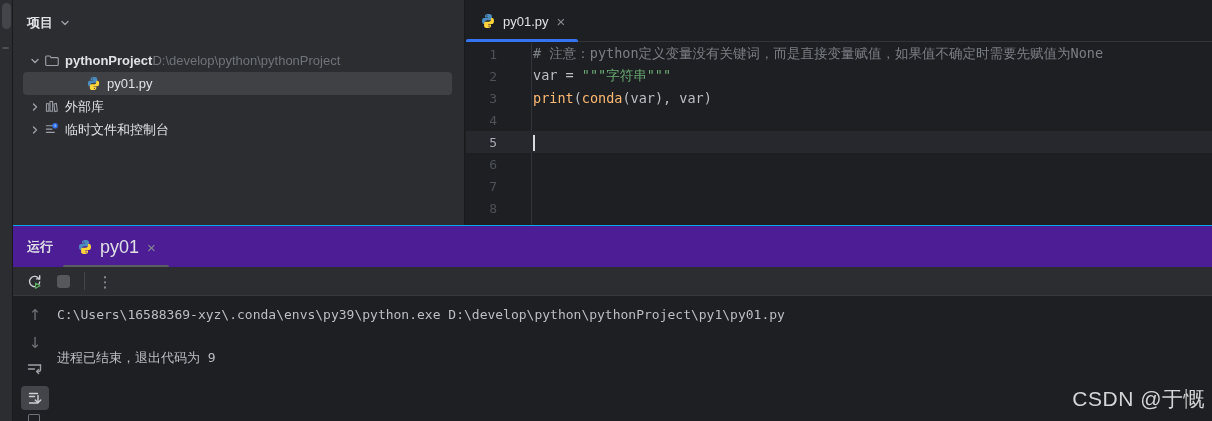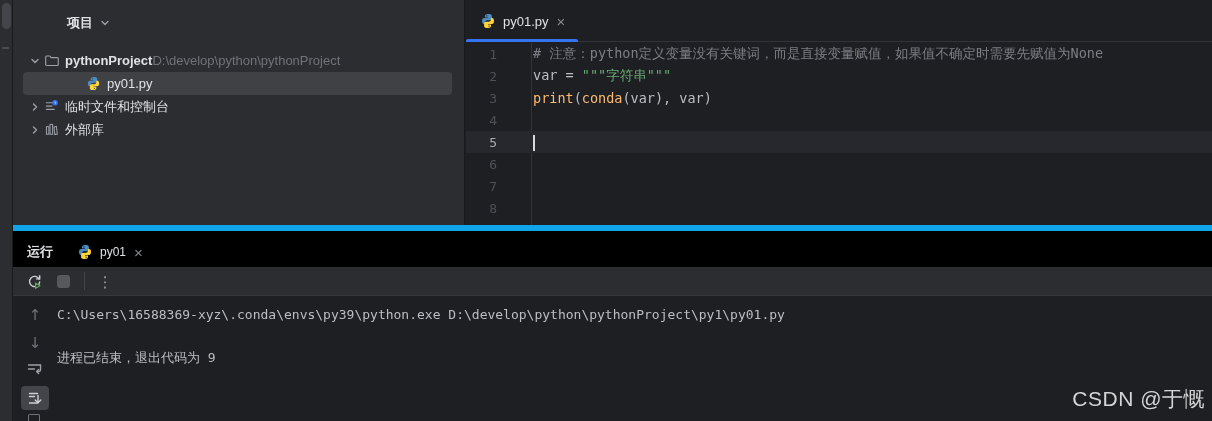--- a/index.html
+++ b/index.html
@@ -10,21 +10,21 @@
     color:#dfe1e5;
     position:relative;
     -webkit-font-smoothing:antialiased;
   }
   
   .stripe { position:absolute; left:0; top:0; width:13px; height:421px; background:#2b2d30; border-right:1px solid #191a1c; }
   .stripe-btn { position:absolute; left:2px; right:1px; top:3px; height:26px; background:#43454a; border-radius:6px; }
   .stripe-dash { position:absolute; left:2px; top:47px; width:7px; height:2px; background:#4a4c50; border-radius:1px; }
   
   .project { position:absolute; left:13px; top:0; width:452px; height:225px; background:#2b2d30; border-right:1px solid #191a1c; }
-  .proj-header { position:absolute; left:14px; top:10px; height:26px; display:flex; align-items:center; gap:6px;margin-left:40px; }
+  .proj-header { position:absolute; left:14px; top:10px; height:26px; display:flex; align-items:center; gap:6px; }
   .proj-title { font-size:13px; font-weight:bold; color:#dfe1e5; }
   .tree { position:absolute; left:0; top:49px; right:0; }
   .trow { position:relative; height:23px; display:flex; align-items:center; font-size:13px; color:#dfe1e5; }
   .trow .sel { position:absolute; left:10px; right:12px; top:0; bottom:0; background:#3f4145; border-radius:4px; }
   .trow > * { position:relative; }
   .chev { width:16px; height:16px; display:flex; align-items:center; justify-content:center; flex:none; }
   .chev svg { display:block; }
   .ticon { width:16px; height:16px; margin-right:6px; flex:none; display:flex; align-items:center; justify-content:center; }
   .bold { font-weight:bold; }
   .path-dim { color:#6f737a; font-size:13px; }
@@ -41,24 +41,24 @@
   .crow { position:relative; height:22px; display:flex; align-items:center; }
   .crow.active { background:#26282e; }
   .ln { width:65px; flex:none; text-align:right; padding-right:34px; color:#4d5258; font-size:13px; }
   .crow.active .ln { color:#a8abb3; }
   .ct { padding-left:2px; white-space:pre; color:#bcbec4; }
   .tok-comment { color:#7a7e85; }
   .tok-string  { color:#6aab73; }
   .tok-builtin { color:#fdba74; }
   .caret { display:inline-block; width:2px; height:16px; background:#d7d8db; vertical-align:middle; }
   
-  .run-header { position:absolute; left:13px; top:225px; right:0; height:42px; background:#000000; border-top:6px solid #0ea5e9; }
+  .run-header { position:absolute; left:13px; top:225px; right:0; height:42px; background:#4c1d95; border-top:1px solid #0ea5e9; }
   .run-title { position:absolute; left:14px; top:0; height:42px; display:flex; align-items:center; font-size:13px; font-weight:bold; color:#dfe1e5; }
   .rtab { position:absolute; left:50px; top:0; height:42px; display:inline-flex; align-items:center; padding:0 12px 0 14px; gap:7px; }
-  .rtab .tab-label { font-size:12px; color:#dfe1e5; }
+  .rtab .tab-label { font-size:18px; color:#dfe1e5; }
   .rtab .underline { position:absolute; left:0; right:0; bottom:0; height:3px; background:#5a5d63; border-radius:2px 2px 0 0; }
   .run-toolbar { position:absolute; left:13px; top:267px; right:0; height:29px; background:#2b2d30; border-bottom:1px solid #36383c; display:flex; align-items:center; padding-left:9px; }
   .tb-btn { width:24px; height:24px; display:flex; align-items:center; justify-content:center; margin-right:5px; border-radius:4px; }
   .stop-sq { width:13px; height:13px; background:#56585c; border-radius:3px; }
   .tb-sep { width:1px; height:18px; background:#43454a; margin:0 8px 0 4px; }
   .kebab { color:#9da0a8; font-size:15px; letter-spacing:0; line-height:1; }
   
   .console { position:absolute; left:13px; top:296px; right:0; bottom:0; background:#1e1f22; }
   .cstrip { position:absolute; left:0; top:0; width:44px; bottom:0; }
   .cs-ic { position:absolute; left:8px; width:28px; height:22px; display:flex; align-items:center; justify-content:center; color:#6f737a; }
@@ -117,42 +117,42 @@
     </div>
 
     <div class="trow">
       <span class="chev ind-14">
         <svg width="12" height="12" viewBox="0 0 12 12">
             <polyline points="4.5,3 7.5,6 4.5,9" fill="none" stroke="#9da0a8" stroke-width="1.4" stroke-linecap="round" stroke-linejoin="round"></polyline>
           </svg>
       </span>
       <span class="ticon">
         <svg width="15" height="15" viewBox="0 0 16 16">
+          <rect x="2.6" y="5" width="2.6" height="8" fill="none" stroke="#9da0a8" stroke-width="1.1"></rect>
+          <rect x="6.4" y="2.6" width="2.8" height="10.4" fill="none" stroke="#9da0a8" stroke-width="1.1"></rect>
+          <path d="M10.6 5.4l2.6-.6 1 8-2.7.6z" fill="none" stroke="#9da0a8" stroke-width="1.1"></path>
+        </svg>
+      </span>
+      <span>外部库</span>
+    </div>
+
+    <div class="trow">
+      <span class="chev ind-14">
+        <svg width="12" height="12" viewBox="0 0 12 12">
+            <polyline points="4.5,3 7.5,6 4.5,9" fill="none" stroke="#9da0a8" stroke-width="1.4" stroke-linecap="round" stroke-linejoin="round"></polyline>
+          </svg>
+      </span>
+      <span class="ticon">
+        <svg width="15" height="15" viewBox="0 0 16 16">
           <path d="M2.5 4h8M2.5 7.5h6M2.5 11h8.5" stroke="#9da0a8" stroke-width="1.3" stroke-linecap="round" fill="none"></path>
           <circle cx="11.8" cy="4" r="3" fill="#3574f0"></circle>
           <path d="M11.8 2.7v1.4l1 .7" stroke="#dfe1e5" stroke-width="0.9" fill="none"></path>
         </svg>
       </span>
       <span>临时文件和控制台</span>
-    </div>
-
-    <div class="trow">
-      <span class="chev ind-14">
-        <svg width="12" height="12" viewBox="0 0 12 12">
-            <polyline points="4.5,3 7.5,6 4.5,9" fill="none" stroke="#9da0a8" stroke-width="1.4" stroke-linecap="round" stroke-linejoin="round"></polyline>
-          </svg>
-      </span>
-      <span class="ticon">
-        <svg width="15" height="15" viewBox="0 0 16 16">
-          <rect x="2.6" y="5" width="2.6" height="8" fill="none" stroke="#9da0a8" stroke-width="1.1"></rect>
-          <rect x="6.4" y="2.6" width="2.8" height="10.4" fill="none" stroke="#9da0a8" stroke-width="1.1"></rect>
-          <path d="M10.6 5.4l2.6-.6 1 8-2.7.6z" fill="none" stroke="#9da0a8" stroke-width="1.1"></path>
-        </svg>
-      </span>
-      <span>外部库</span>
     </div>
   </div>
 </div>
 
 <div class="editor">
   <div class="tabbar">
     <div class="etab">
       <span style="display:flex;">
         <svg width="16" height="16" viewBox="0 0 16 16">
           <path fill="#4B8BBE" d="M7.9 1C6.1 1 5 1.8 5 3v1.6h3v.5H3.9C2.6 5.1 2 6.2 2 8s.6 2.9 1.9 2.9h1.2V9.2c0-1.1 1-2 2.1-2h3c.9 0 1.7-.8 1.7-1.7V3c0-1.2-1.1-2-2.4-2H7.9zm-1 1.2c.3 0 .6.3.6.6s-.3.6-.6.6-.6-.3-.6-.6.3-.6.6-.6z"></path>

